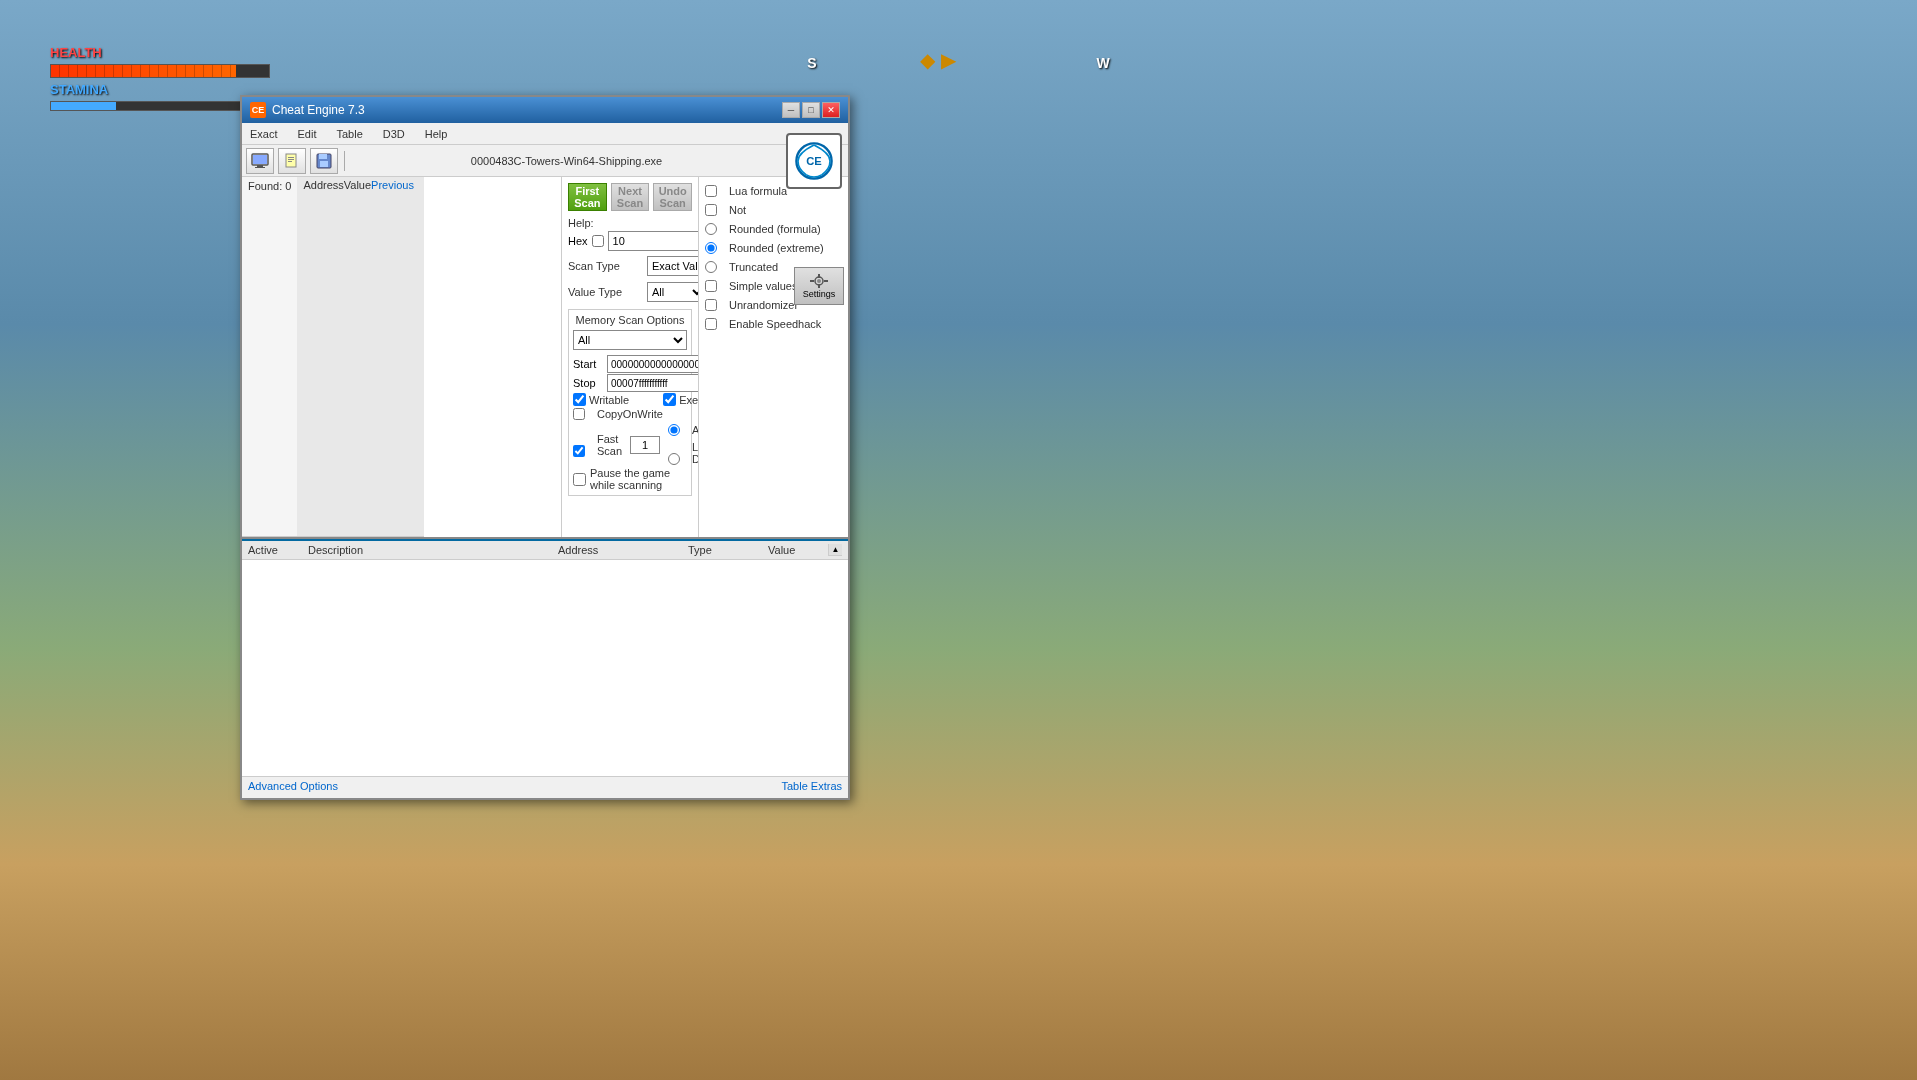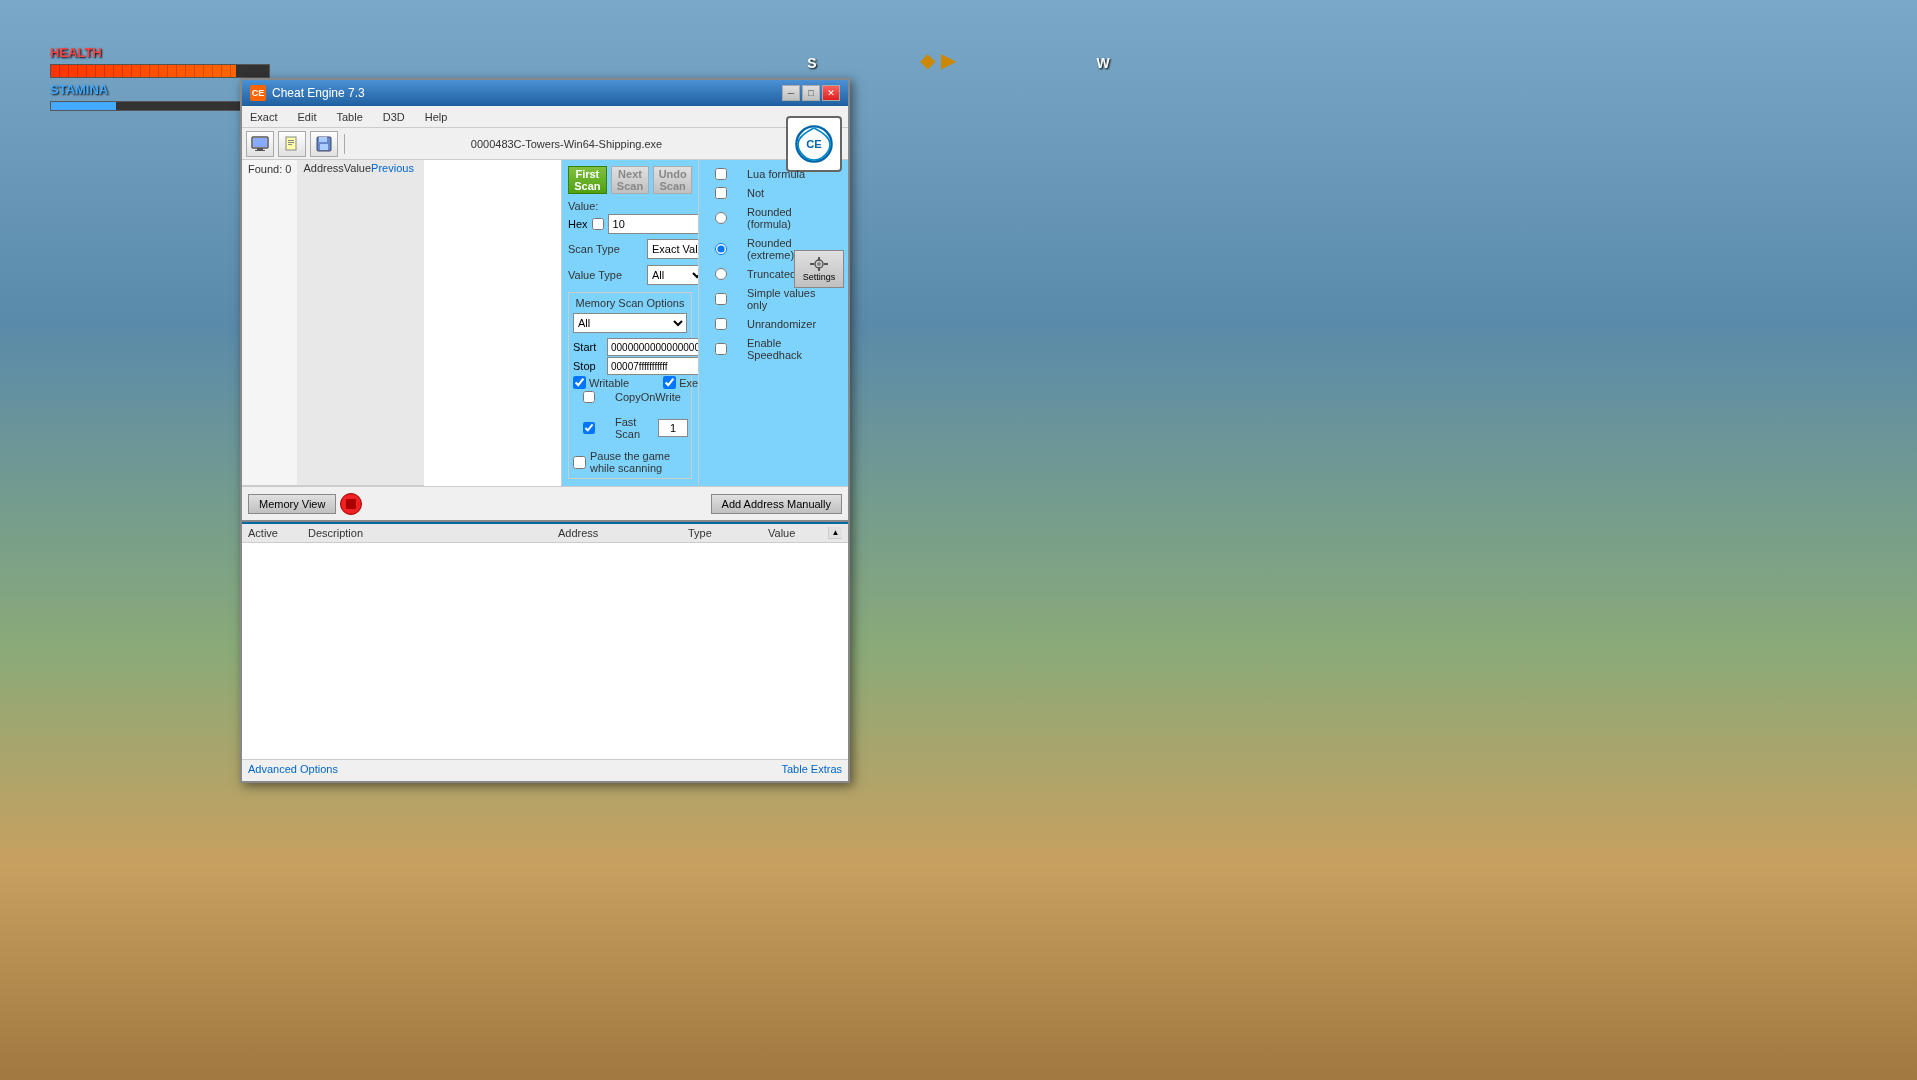--- a/index.html
+++ b/index.html
@@ -90,25 +90,25 @@
       position: absolute;
       top: 48px;
       left: 920px;
       color: #cc8800;
       font-size: 20px;
     }
 
     
     .ce-window {
       position: absolute;
-      top: 78px;
+      top: 95px;
       left: 240px;
       width: 610px;
       height: 705px;
-      background: #7dd3fc;
+      background: #ffffff;
       border: 2px solid #888;
       box-shadow: 3px 3px 10px rgba(0,0,0,0.5);
       display: flex;
       flex-direction: column;
     }
 
     
     .ce-titlebar {
       background: linear-gradient(180deg, #4a90d4 0%, #2060a0 100%);
       color: white;
@@ -348,23 +348,23 @@
       margin: 2px 0;
     }
     .memory-scan-title {
       font-size: 11px;
       color: #333;
       margin-bottom: 4px;
       text-align: center;
     }
     .option-item {
       display: flex;
-      align-items: center;
-      gap: 20px;
-      margin: 2px 10px;
+      align-items: flex-end;
+      gap: 12px;
+      margin: 2px 0;
     }
     .option-item input[type="checkbox"],
     .option-item input[type="radio"] {
       width: 12px;
       height: 12px;
     }
     .option-label {
       font-size: 11px;
       color: #333;
     }
@@ -671,21 +671,21 @@
 
       <div class="ce-right-panel">
 
         <div class="scan-buttons">
           <button class="scan-btn scan-btn-first">First Scan</button>
           <button class="scan-btn scan-btn-next">Next Scan</button>
           <button class="scan-btn scan-btn-undo">Undo Scan</button>
         </div>
 
         <div class="value-row">
-          <span class="value-label">Value:</span>
+          <span class="value-label">Help:</span>
           <div class="value-input-row">
             <span class="hex-label">Hex</span>
             <input type="checkbox" class="hex-checkbox" style="">
             <input type="text" class="value-input" value="10" style="">
           </div>
         </div>
 
         <div class="form-row">
           <span class="form-label">Scan Type</span>
           <select class="form-select">
@@ -802,27 +802,20 @@
           <span class="option-label">Unrandomizer</span>
         </div>
         <div class="option-item">
           <input type="checkbox" style="">
           <span class="option-label">Enable Speedhack</span>
         </div>
       </div>
 
     </div>
 
-    <div class="ce-bottom-bar">
-      <button class="memory-view-btn">Memory View</button>
-      <div class="stop-icon">
-        <div class="stop-inner"></div>
-      </div>
-      <button class="add-addr-btn">Add Address Manually</button>
-    </div>
   </div>
 
   <div class="divider-h"></div>
 
   <div class="ce-lower">
     <div class="addr-table-header">
       <div class="addr-table-col addr-table-col-active">Active</div>
       <div class="addr-table-col addr-table-col-desc">Description</div>
       <div class="addr-table-col addr-table-col-addr">Address</div>
       <div class="addr-table-col addr-table-col-type">Type</div>

